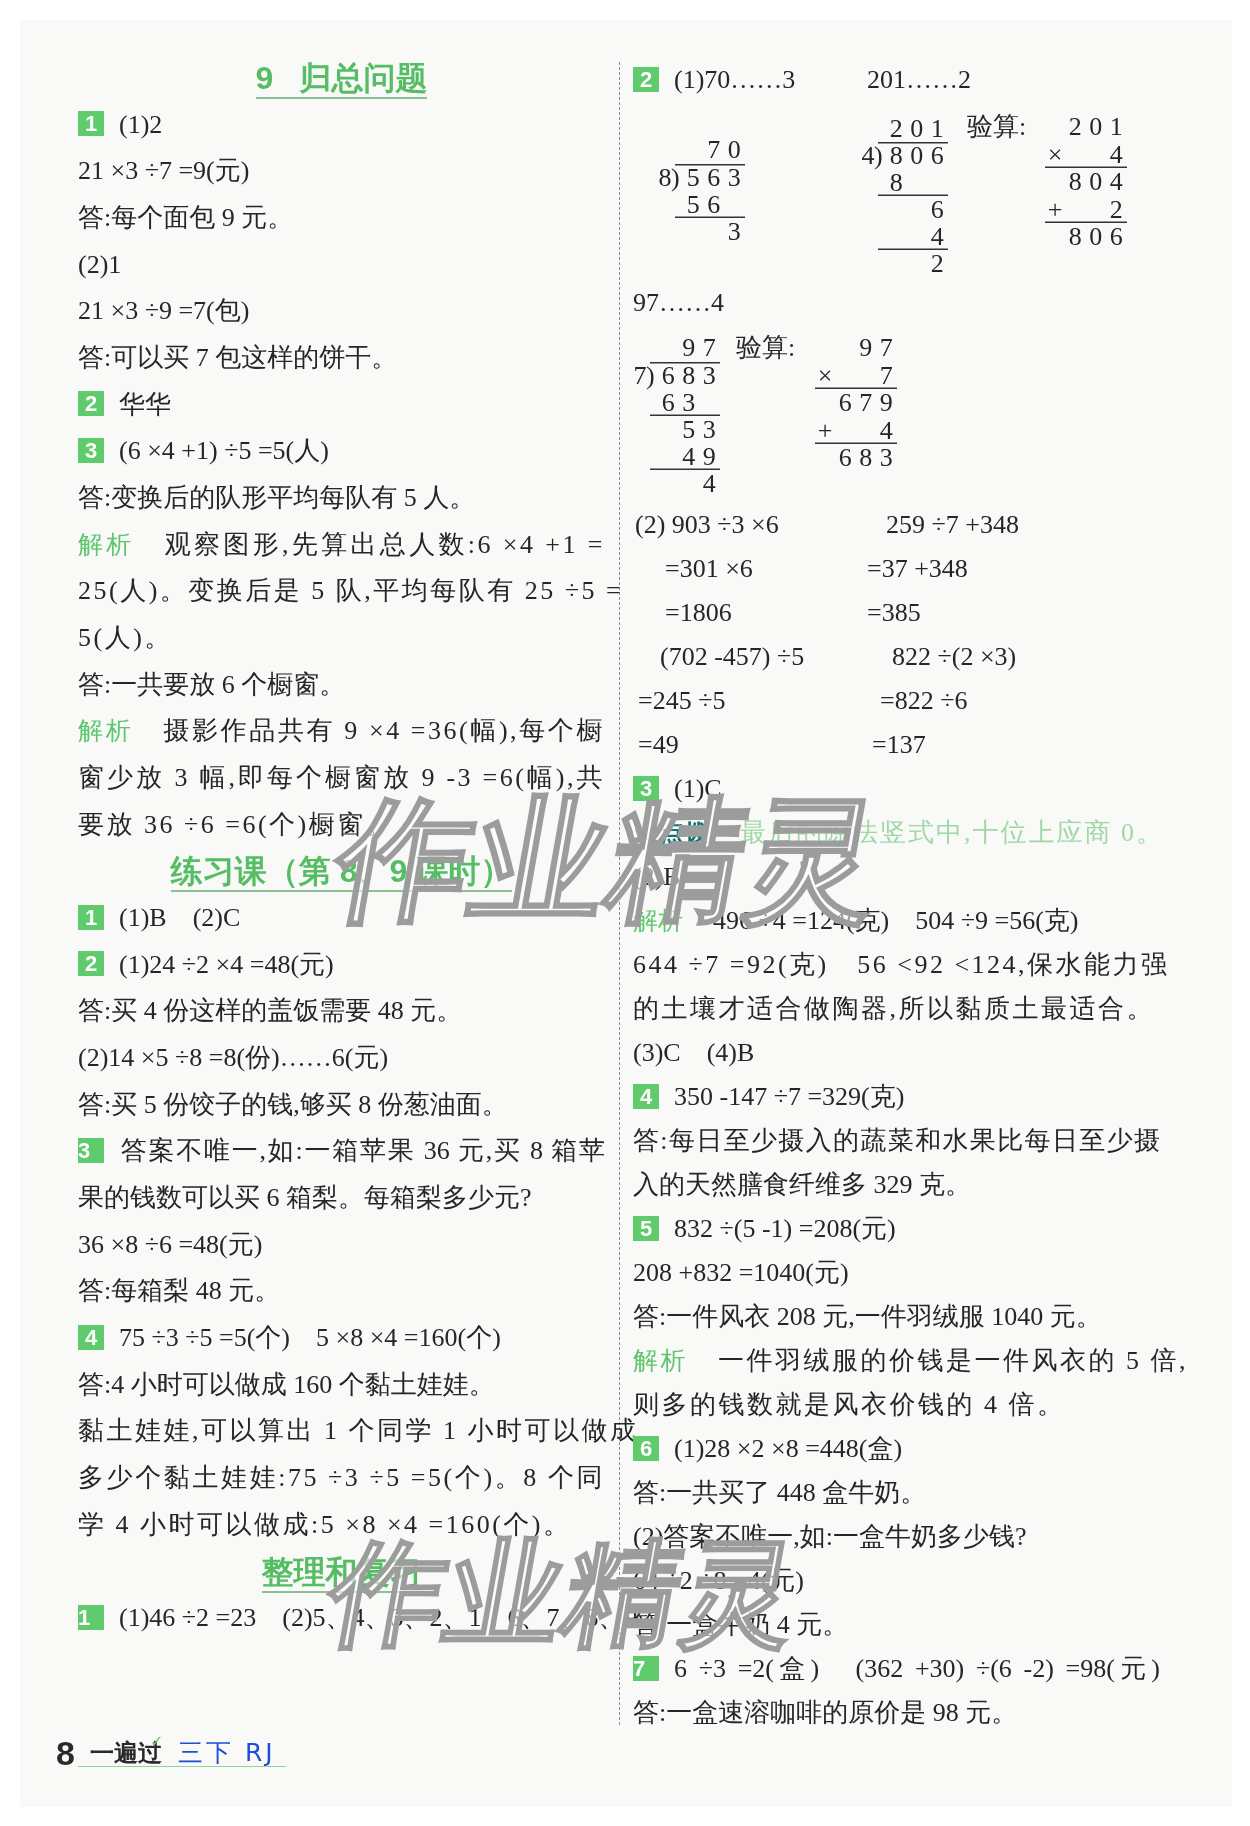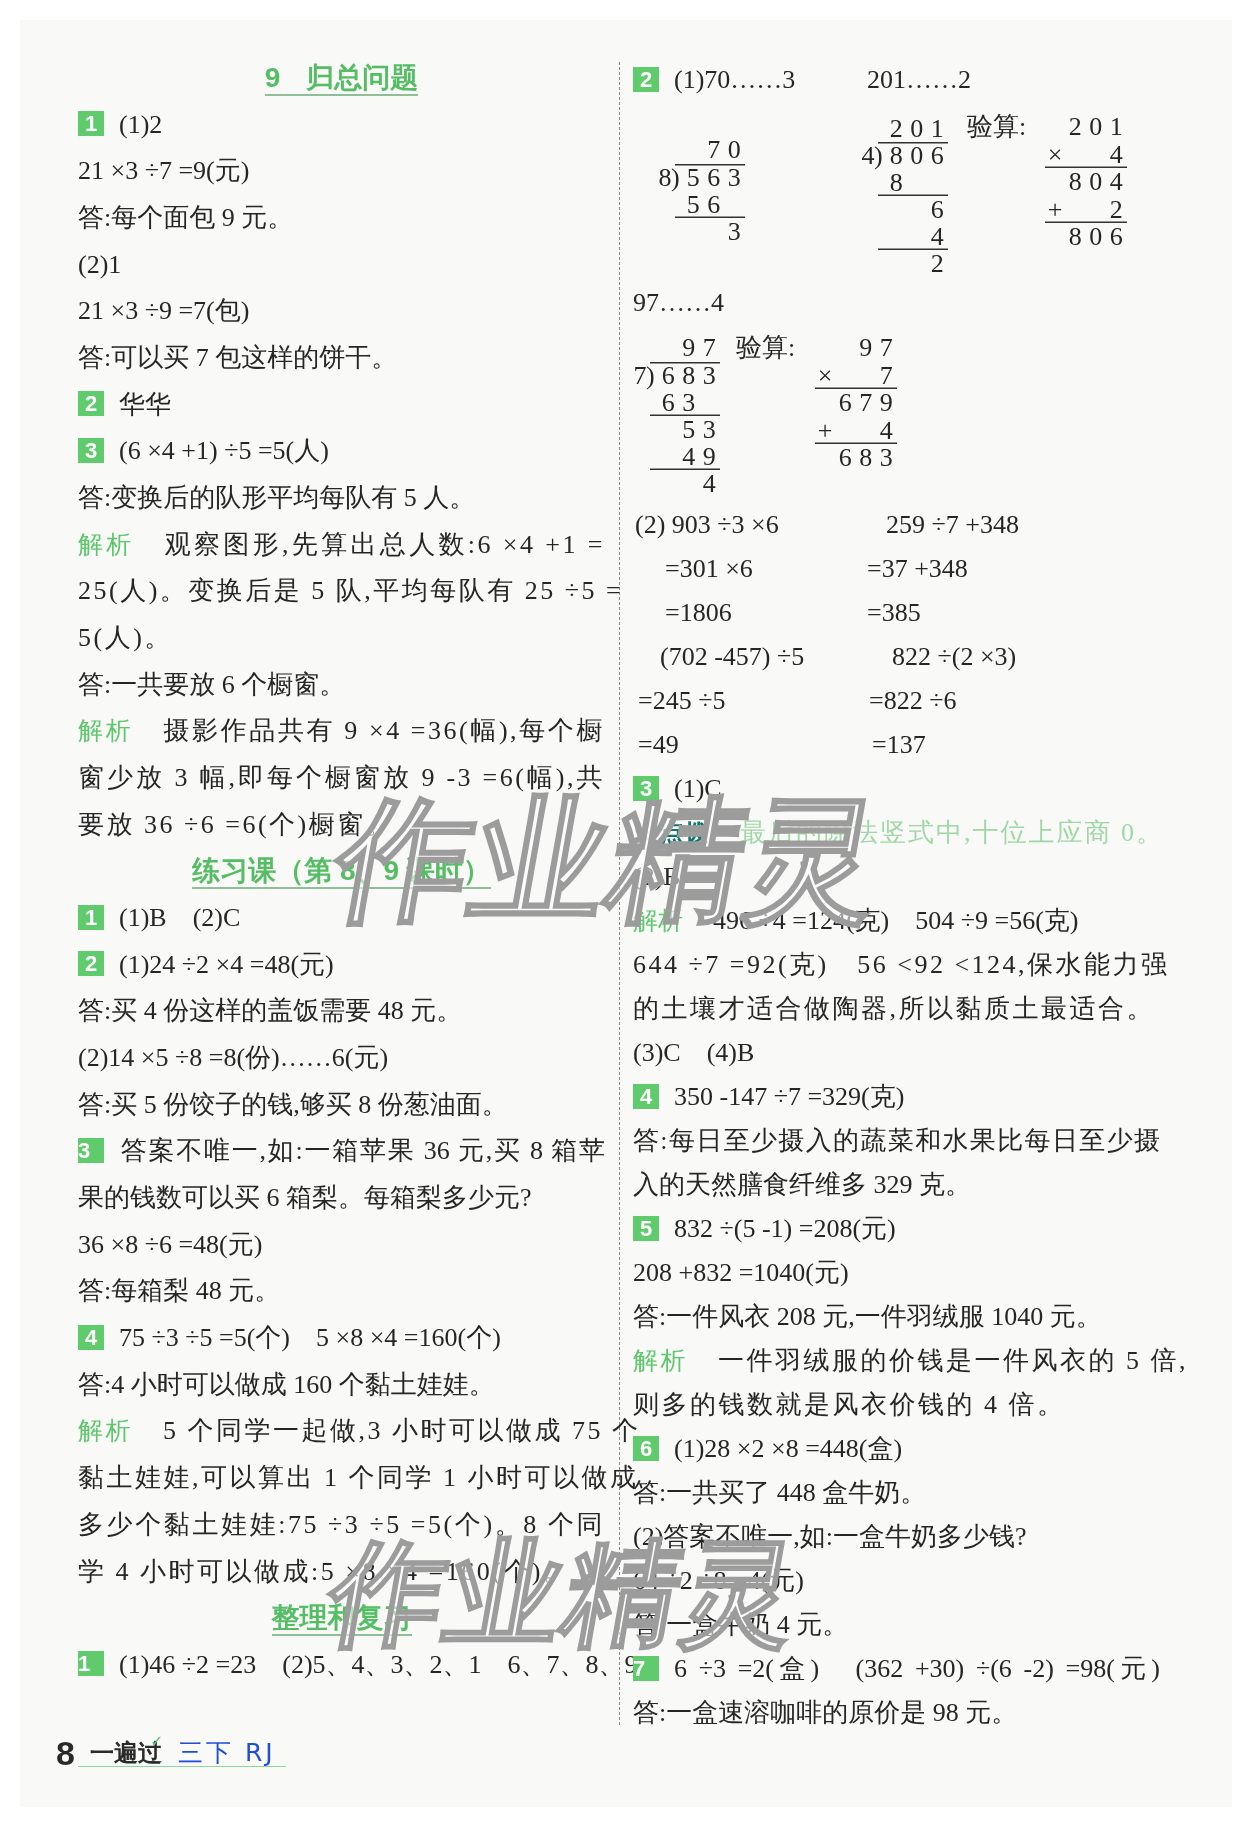--- a/index.html
+++ b/index.html
@@ -17,30 +17,30 @@
   .rline{position:absolute;left:633px;white-space:nowrap;font-size:26px;color:#262626;}
 
   .badge{display:inline-block;width:26px;height:25px;line-height:25px;background:#5fcb6c;color:#fff;
          font-family:"Liberation Sans",sans-serif;font-weight:bold;font-size:22px;text-align:center;
          vertical-align:middle;margin-right:15px;position:relative;top:-3px;}
   .lbl{color:#5ec66c;font-family:"DejaVu Sans",sans-serif;font-size:25px;margin-right:30px;}
   .just{text-align:justify;text-align-last:justify;}
   .loose{letter-spacing:2.5px;}
 
   .title{text-align:center;color:#55bd63;font-family:"Liberation Sans","DejaVu Sans",sans-serif;
-         font-weight:bold;font-size:28px;}
+         font-weight:bold;font-size:32px;}
   .title .tt{border-bottom:2px solid #8fbf96;padding-bottom:1px;}
   .tgap{display:inline-block;width:26px;}
 
   .expr .el,.expr .er{position:absolute;top:0;}
   .e0 .el{left:2px}.e0 .er{left:253px}
   .e1 .el{left:32px}.e1 .er{left:234px}
   .e2 .el{left:32px}.e2 .er{left:234px}
   .e3 .el{left:27px}.e3 .er{left:259px}
-  .e4 .el{left:5px}.e4 .er{left:236px}
+  .e4 .el{left:5px}.e4 .er{left:247px}
   .e5 .el{left:5px}.e5 .er{left:239px}
 
   .tip-icon{display:inline-block;width:27px;color:#8fd39a;font-family:"DejaVu Sans",sans-serif;font-size:20px;}
   .tip-label{color:#0f766e;font-weight:bold;font-family:"DejaVu Sans",sans-serif;font-size:24px;margin-right:32px;}
   .tip-text{color:#9fd8a6;letter-spacing:2px;}
 
   .vcalc{position:absolute;font-family:"Liberation Serif",serif;font-size:26px;color:#262626;}
   .vr{display:flex;height:var(--rh);line-height:var(--rh);}
   .p{width:20px;text-align:center;}
   .brs{width:8px;}
@@ -97,21 +97,20 @@
     <div class="line"><span class="badge">2</span><span>(1)24 ÷2 ×4 =48(元)</span></div>
     <div class="line">答:买 4 份这样的盖饭需要 48 元。</div>
     <div class="line">(2)14 ×5 ÷8 =8(份)……6(元)</div>
     <div class="line">答:买 5 份饺子的钱,够买 8 份葱油面。</div>
     <div class="line just"><span class="badge">3</span><span>答案不唯一,如:一箱苹果 36 元,买 8 箱苹</span></div>
     <div class="line">果的钱数可以买 6 箱梨。每箱梨多少元?</div>
     <div class="line">36 ×8 ÷6 =48(元)</div>
     <div class="line">答:每箱梨 48 元。</div>
     <div class="line"><span class="badge">4</span><span>75 ÷3 ÷5 =5(个)　5 ×8 ×4 =160(个)</span></div>
     <div class="line">答:4 小时可以做成 160 个黏土娃娃。</div>
-    <div class="line just loose"><span class="lbl">解析</span><span>5 个同学一起做,3 小时可以做成 75 个</span></div>
     <div class="line just loose">黏土娃娃,可以算出 1 个同学 1 小时可以做成</div>
     <div class="line just loose">多少个黏土娃娃:75 ÷3 ÷5 =5(个)。8 个同</div>
     <div class="line loose">学 4 小时可以做成:5 ×8 ×4 =160(个)。</div>
     <div class="line title"><span class="tt">整理和复习</span></div>
     <div class="line just"><span class="badge">1</span><span>(1)46 ÷2 =23　(2)5、4、3、2、1　6、7、8、9</span></div>
   </div>
 
   <div class="rline" style="top:58px">
     <span class="badge">2</span><span>(1)70……3</span>
     <span style="position:absolute;left:234px;top:0">201……2</span>

